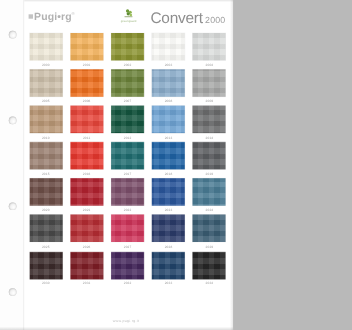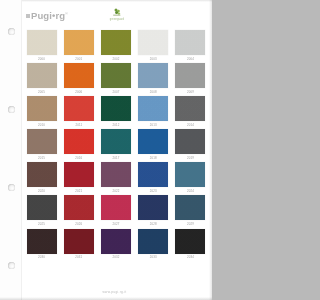--- a/index.html
+++ b/index.html
@@ -197,20 +197,23 @@
           <circle cx="6.0" cy="2.0" r="1.5" fill="#6f9a3a"></circle>
           <circle cx="8.4" cy="3.1" r="1.4" fill="#8cb34e"></circle>
           <circle cx="6.6" cy="4.6" r="1.5" fill="#5f8c33"></circle>
           <circle cx="8.9" cy="5.6" r="1.2" fill="#9ec25f"></circle>
           <rect x="3.2" y="6.6" width="7.2" height="1.1" fill="#aebe95"></rect>
         </svg>
       </span>
       <span class="eco-caption">greenguard</span>
     </div>
 
+    <div class="title-block">
+      <span class="title-main">Convert</span><span class="title-sub">2000</span>
+    </div>
   </div>
 
   <div class="grid">
       <div class="cell">
         <div class="swatch" style="background-color: rgb(239, 233, 216);"></div>
         <div class="swatch-code">2000</div>
       </div>
       <div class="cell">
         <div class="swatch" style="background-color: rgb(244, 178, 90);"></div>
         <div class="swatch-code">2001</div>

